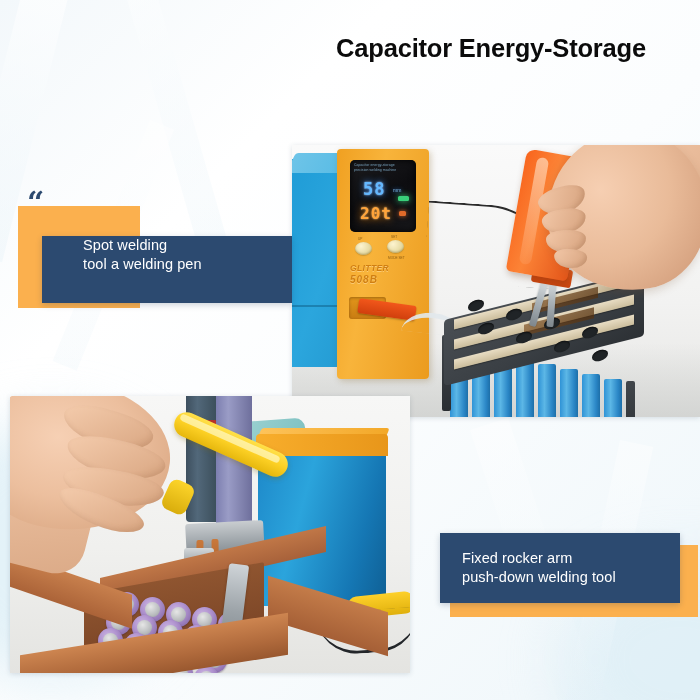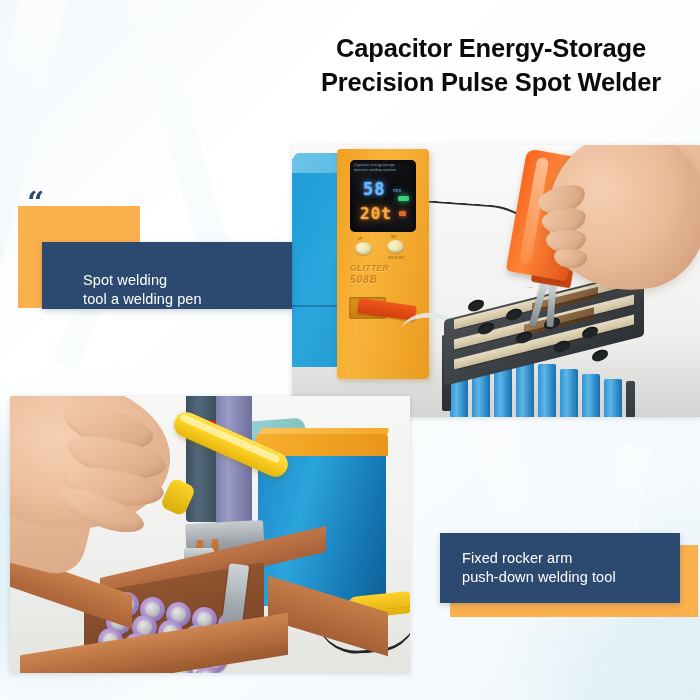--- a/index.html
+++ b/index.html
@@ -408,22 +408,22 @@
     border-radius: 3px; transform: rotate(7deg);
     box-shadow: 0 1px 3px rgba(0,0,0,0.25);
   }
 
   
   #callout1 { position: absolute; left: 18px; top: 206px; }
   #c1-orange {
     position: absolute; left: 0; top: 0; width: 122px; height: 102px;
   }
   #c1-blue {
-    position: absolute; left: 24px; top: 36px; width: 250px; height: 67px;
-    display: flex; align-items: flex-end;
+    position: absolute; left: 24px; top: 30px; width: 250px; height: 67px;
+    display: flex; align-items: flex-start;
     box-shadow: 0 2px 6px rgba(25,50,85,0.22);
   }
   #c1-blue .ctext {
     color: #ffffff; font-size: 14.5px; line-height: 1.32;
     padding-left: 41px; letter-spacing: 0.1px;
   }
   #c1-quote {
     position: absolute; left: 9px; top: -18px;
     font-size: 30px; font-weight: bold; color: #2c4a70;
     font-family: "DejaVu Serif", serif; line-height: 1;
@@ -452,21 +452,20 @@
   <div class="bg-blob" style="left:-80px; top:420px; width:260px; height:260px; background:rgba(205,232,242,0.55);"></div>
   <div class="bg-blob" style="left:560px; top:560px; width:240px; height:200px; background:rgba(210,234,244,0.5);"></div>
   <div class="bg-streak" style="left:30px; top:-40px; width:46px; height:300px; transform:rotate(14deg); opacity:0.8;"></div>
   <div class="bg-streak" style="left:110px; top:-60px; width:30px; height:330px; transform:rotate(-16deg); opacity:0.65;"></div>
   <div class="bg-streak" style="left:150px; top:120px; width:26px; height:260px; transform:rotate(22deg); opacity:0.5;"></div>
   <div class="bg-streak" style="left:470px; top:430px; width:40px; height:300px; transform:rotate(-18deg); opacity:0.45;"></div>
   <div class="bg-streak" style="left:620px; top:440px; width:34px; height:280px; transform:rotate(12deg); opacity:0.45;"></div>
 
   <div id="title" style="color: rgb(11, 11, 11);">
     <span class="line">Capacitor Energy-Storage</span>
-    <span class="line">Precision Pulse Spot Welder</span>
   </div>
 
   <div class="photo" id="photo-top">
     <div class="scene">
       <div class="t-bg"></div>
       <div class="t-tablesh"></div>
 
       <div class="t-body"></div>
       <div class="t-body-top"></div>
       <div class="t-body-seam"></div>

